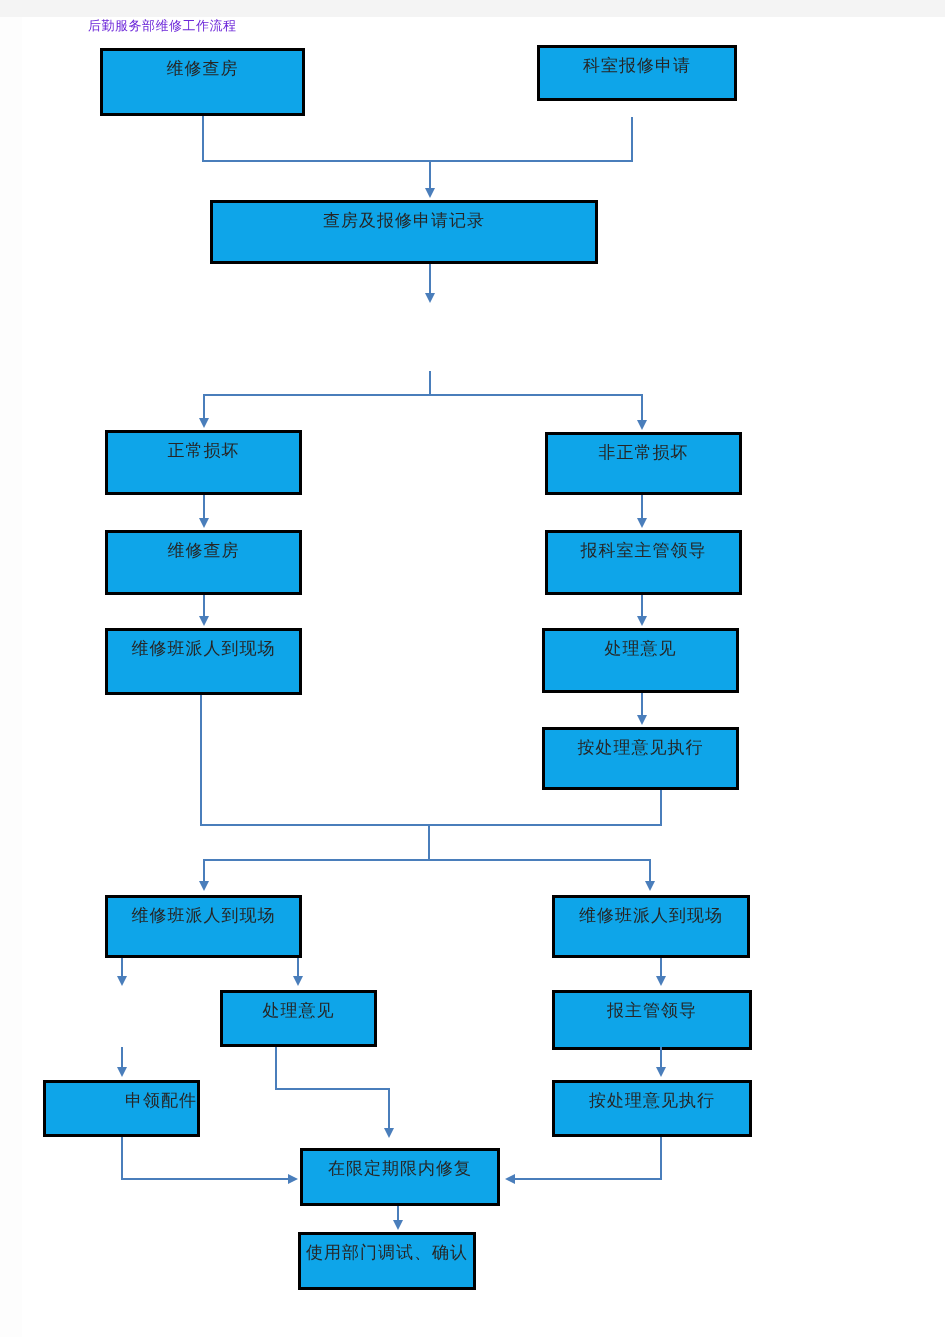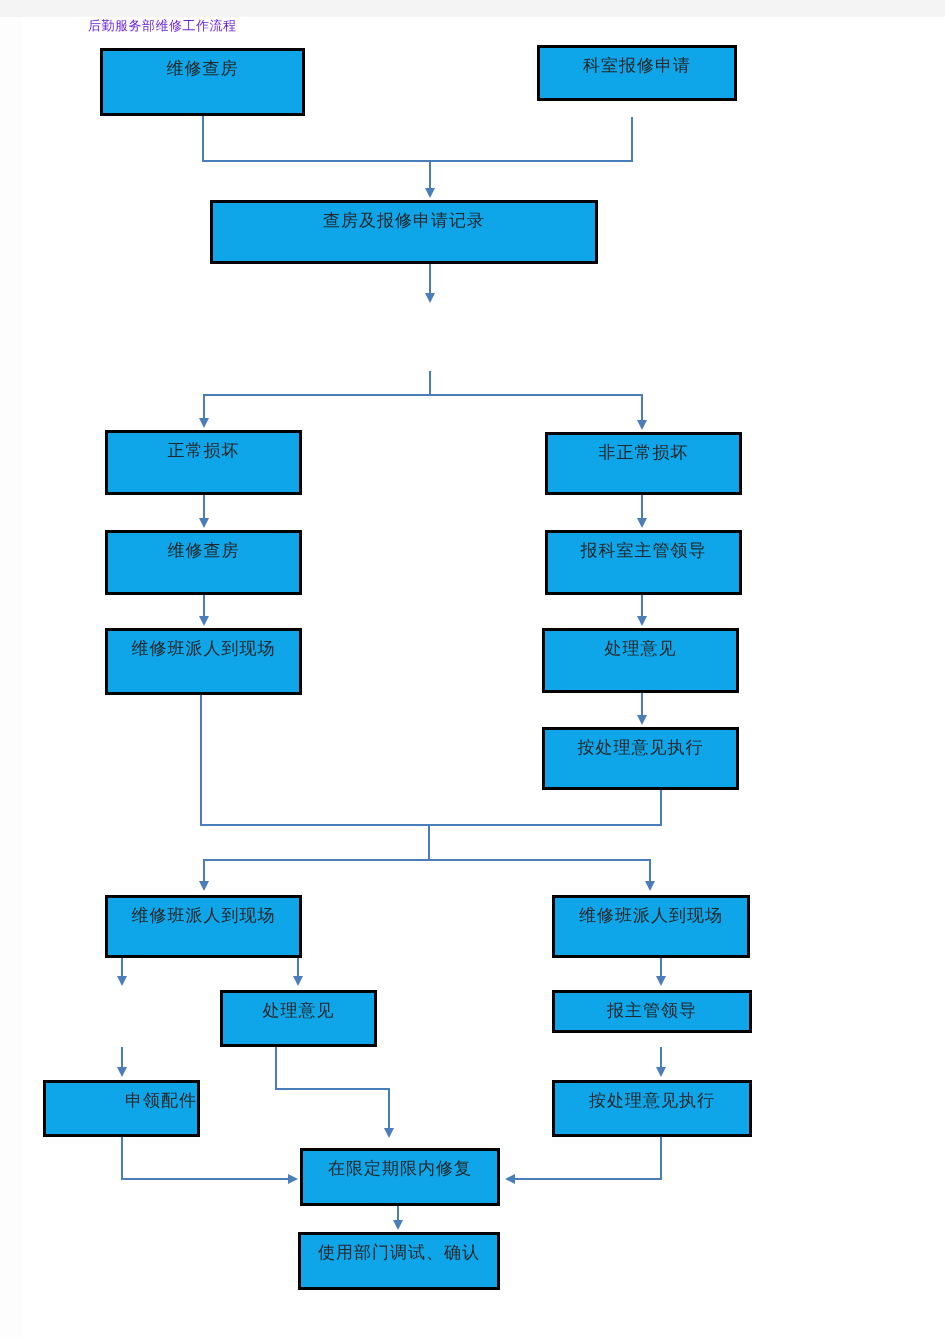--- a/index.html
+++ b/index.html
@@ -126,33 +126,33 @@
   </div>
   <div class="node" style="left:105px;top:895px;width:197px;height:63px;">
     <span>维修班派人到现场</span>
   </div>
   <div class="node" style="left:552px;top:895px;width:198px;height:63px;">
     <span>维修班派人到现场</span>
   </div>
   <div class="node" style="left:220px;top:990px;width:157px;height:57px;">
     <span>处理意见</span>
   </div>
-  <div class="node" style="left:552px;top:990px;width:200px;height:43px;">
+  <div class="node" style="left:552px;top:990px;width:200px;height:60px;">
     <span>报主管领导</span>
   </div>
   <div class="node" style="left:43px;top:1080px;width:157px;height:57px;text-align:right;">
     <span>申领配件</span>
   </div>
   <div class="node" style="left:552px;top:1080px;width:200px;height:57px;">
     <span>按处理意见执行</span>
   </div>
   <div class="node" style="left:300px;top:1148px;width:200px;height:58px;">
     <span>在限定期限内修复</span>
   </div>
-  <div class="node" style="left:298px;top:1232px;width:202px;height:58px;">
+  <div class="node" style="left:298px;top:1232px;width:178px;height:58px;">
     <span>使用部门调试、确认</span>
   </div>
 
   <div class="vline" style="left:202px;top:116px;height:45px;"></div>
   <div class="vline" style="left:631px;top:117px;height:44px;"></div>
   <div class="hline" style="left:202px;top:160px;width:431px;"></div>
   <div class="vline" style="left:429px;top:160px;height:30px;"></div>
   <div class="arrow-down" style="left:425px;top:188px;"></div>
 
   <div class="vline" style="left:429px;top:264px;height:31px;"></div>

